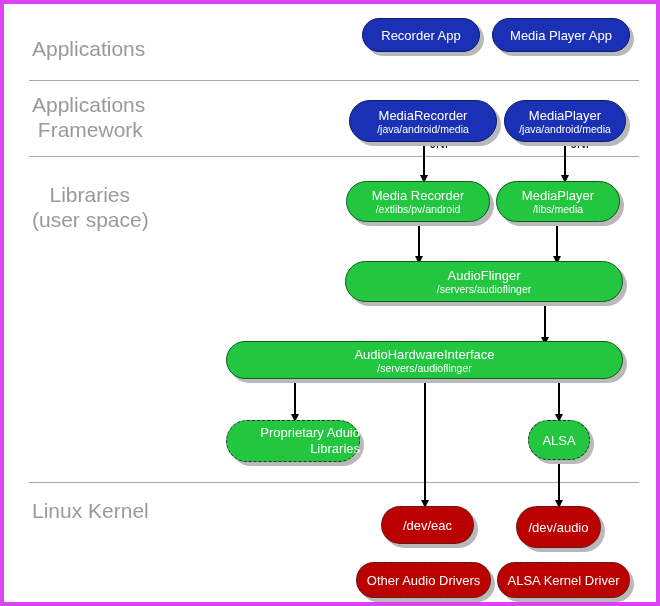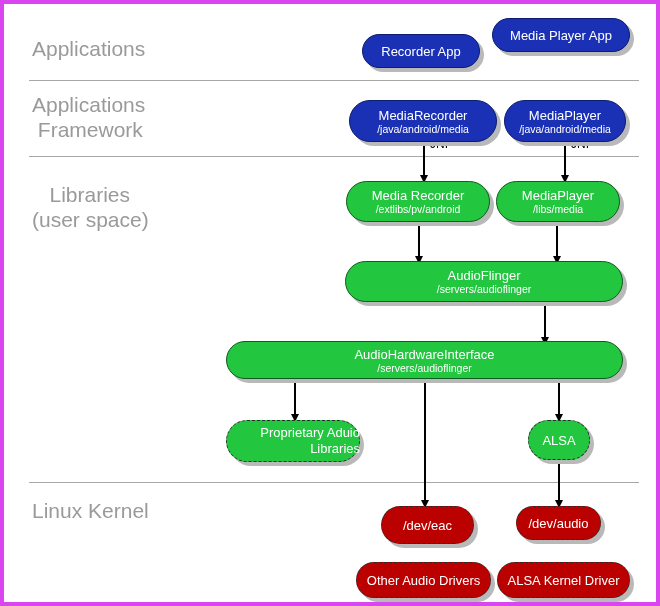--- a/index.html
+++ b/index.html
@@ -154,21 +154,21 @@
 
   <div class="vline" style="left:420px; top:374px; height:128px;"></div>
   <div class="arrowhead" style="left:416.5px; top:496px;"></div>
 
   <div class="vline" style="left:554px; top:374px; height:42px;"></div>
   <div class="arrowhead" style="left:550.5px; top:410px;"></div>
 
   <div class="vline" style="left:554px; top:456px; height:46px;"></div>
   <div class="arrowhead" style="left:550.5px; top:496px;"></div>
 
-  <div class="node blue" style="left:358px; top:14px; width:118px; height:34px;margin-top:16px;">
+  <div class="node blue" style="left:358px; top:14px; width:118px; height:34px;">
     <span class="shadow"></span>
     <span class="body"></span>
     <span class="label">Recorder App</span>
   </div>
 
   <div class="node blue" style="left:488px; top:14px; width:138px; height:34px;">
     <span class="shadow"></span>
     <span class="body"></span>
     <span class="label">Media Player App</span>
   </div>
@@ -227,21 +227,21 @@
     <span class="body"></span>
     <span class="label">ALSA</span>
   </div>
 
   <div class="node red dashed" style="left:377px; top:502px; width:93px; height:38px;">
     <span class="shadow"></span>
     <span class="body"></span>
     <span class="label">/dev/eac</span>
   </div>
 
-  <div class="node red dashed" style="left:512px; top:502px; width:85px; height:34px;">
+  <div class="node red dashed" style="left:512px; top:502px; width:85px; height:42px;">
     <span class="shadow"></span>
     <span class="body"></span>
     <span class="label">/dev/audio</span>
   </div>
 
   <div class="node red dashed" style="left:493px; top:558px; width:133px; height:36px;">
     <span class="shadow"></span>
     <span class="body"></span>
     <span class="label">ALSA Kernel Driver</span>
   </div>

